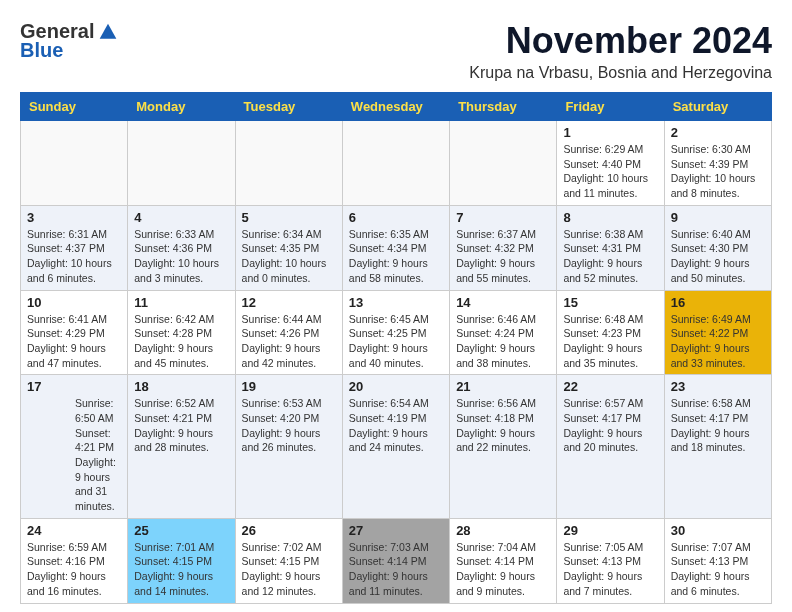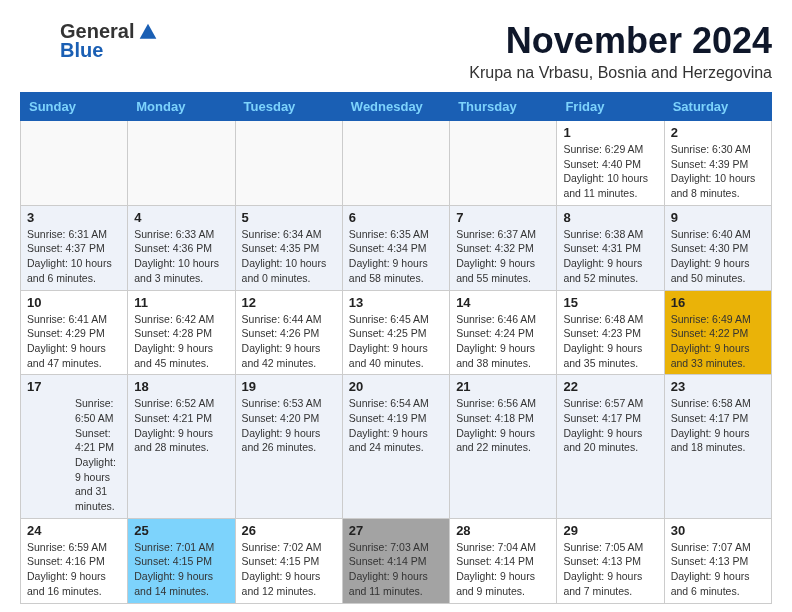--- a/index.html
+++ b/index.html
@@ -13,21 +13,20 @@
     .header {
       display: flex;
       align-items: flex-start;
       justify-content: space-between;
       margin-bottom: 10px;
     }
     .logo {
       display: flex;
       flex-direction: column;
       align-items: flex-start;
-      margin-left: 40px;
     }
     .logo-text {
       display: flex;
       align-items: center;
       gap: 2px;
     }
     .logo-icon {
       width: 20px;
       height: 20px;
       margin-left: 2px;
@@ -44,21 +43,21 @@
       font-size: 16px;
       color: #333;
       margin-top: 2px;
     }
     .calendar {
       width: 100%;
       border-collapse: collapse;
     }
     .calendar th {
       background-color: #1a5fb4;
-      color: #7dd3fc;
+      color: #fde047;
       text-align: left;
       padding: 6px 8px;
       font-size: 13px;
       font-weight: bold;
       border: 1px solid #1a5fb4;
     }
     .calendar td {
       border: 1px solid #ccc;
       vertical-align: top;
       padding: 4px 6px;

